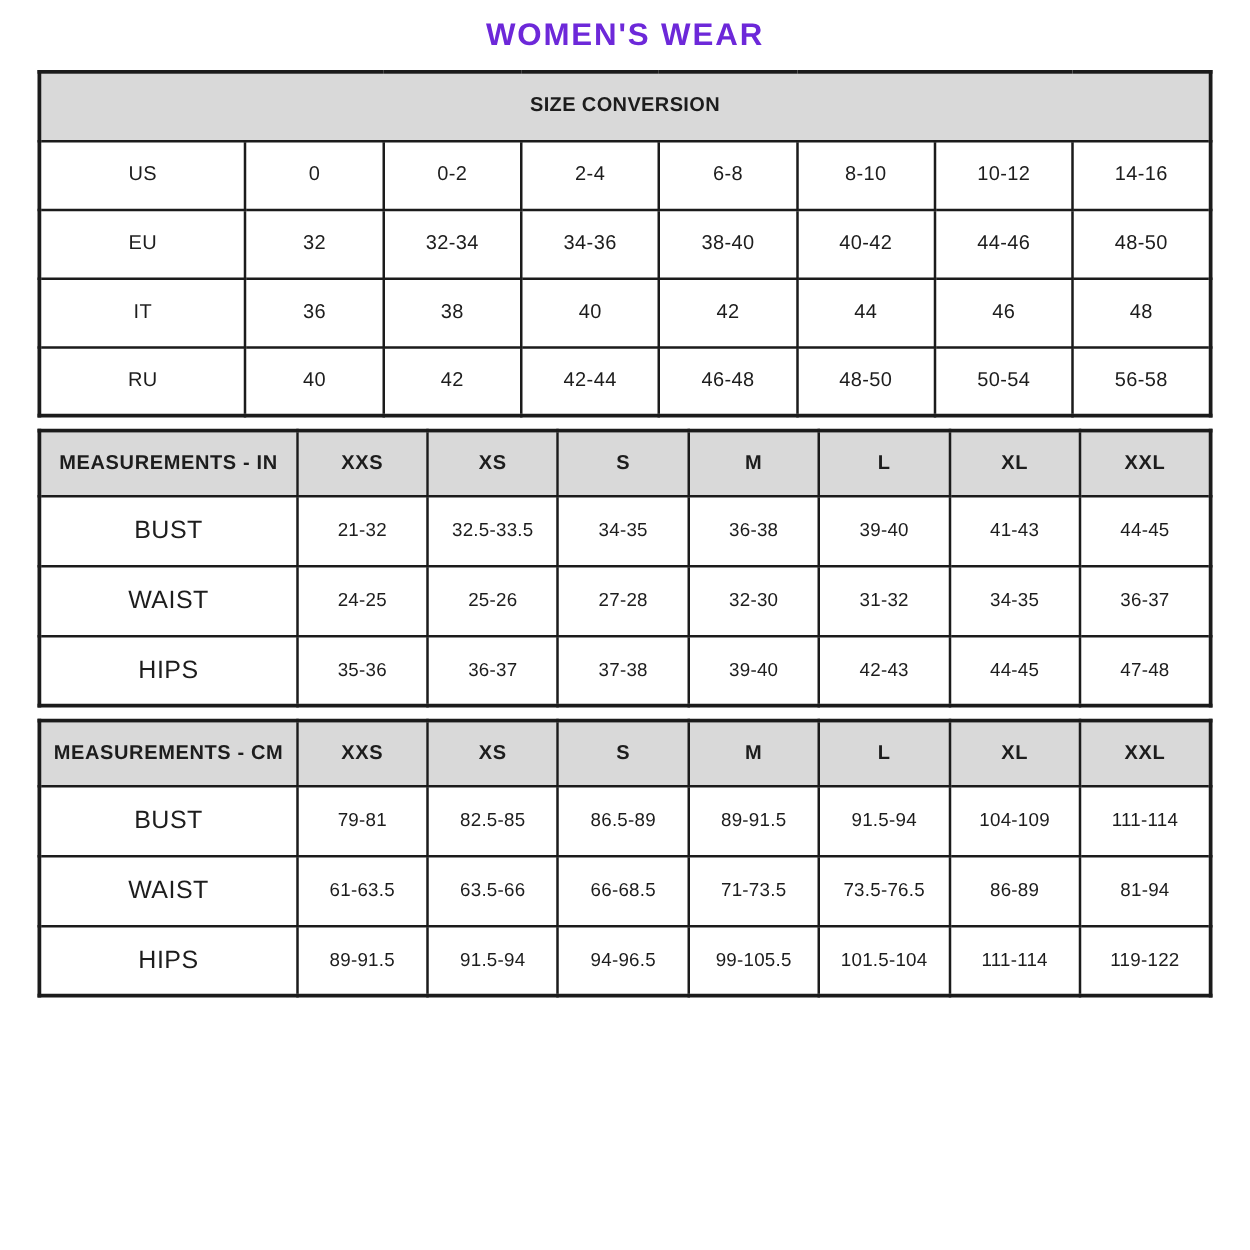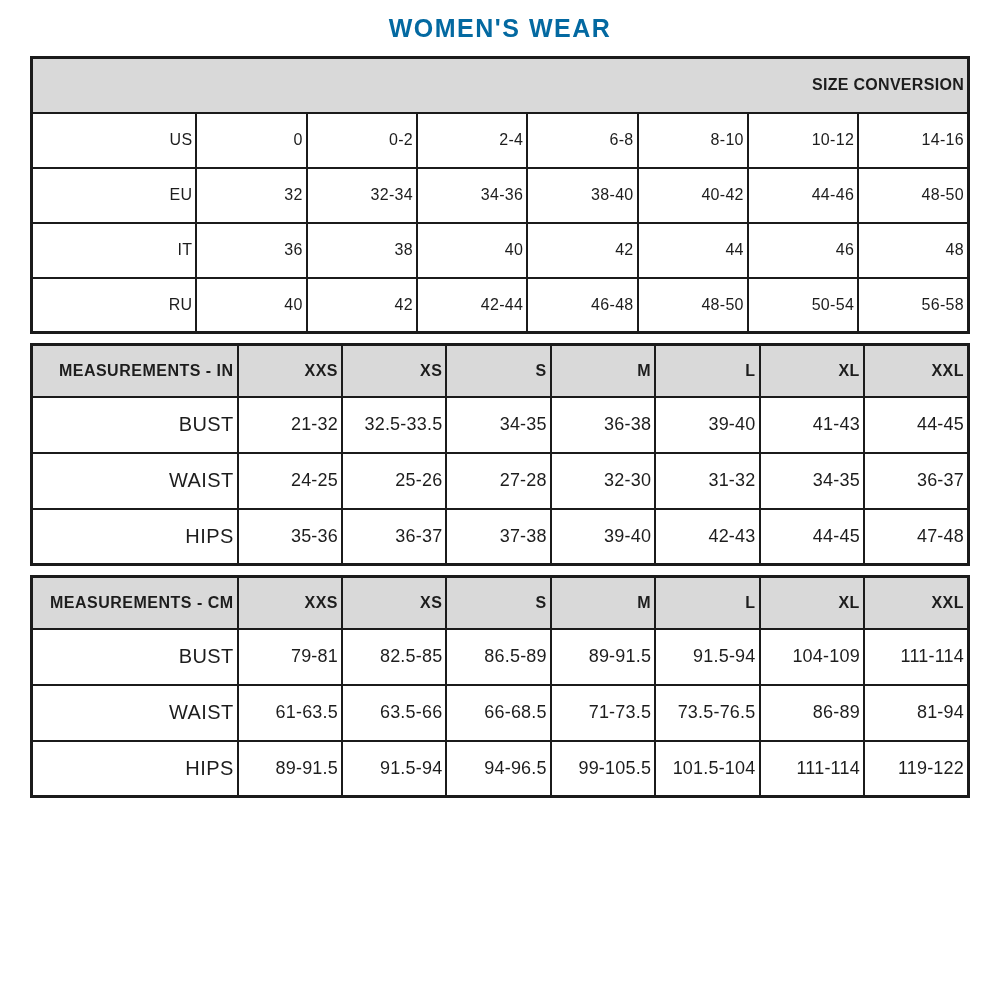--- a/index.html
+++ b/index.html
@@ -9,27 +9,27 @@
     font-family: "Liberation Sans", sans-serif;
     color: #1d1d1d;
   }
   .page { padding: 11px 30px 0 30px; }
   .page-title {
     text-align: center;
     font-size: 25px;
     font-weight: 700;
     letter-spacing: 1.5px;
     margin: 3px 0 13px 0;
-    color: #0369a1;
+    color: #6d28d9;
   }
   table.tbl {
     width: 100%;
     border-collapse: collapse;
     table-layout: fixed;
-    text-align: right;
+    text-align: center;
     border: 3px solid #1b1b1b;
     margin-bottom: 9px;
     empty-cells: show;
   }
   table.tbl td {
     border: 2px solid #1b1b1b;
     padding: 2px 3px;
     vertical-align: middle;
     overflow: hidden;
   }
@@ -47,21 +47,21 @@
   
   table.meas td { height: 56px; }
   table.meas td.head-cell {
     background: #d9d9d9;
     font-weight: 700;
     font-size: 16px;
     letter-spacing: 0.5px;
     height: 52px;
   }
   table.meas td.label-cell { font-size: 20px; letter-spacing: 0.4px; }
-  table.meas td.value-cell { font-size: 18px; letter-spacing: 0.2px; }
+  table.meas td.value-cell { font-size: 15px; letter-spacing: 0.2px; }
 </style>
 </head>
 <body>
 
 <div class="page">
 
   <div class="page-title">WOMEN'S WEAR</div>
 
   <table class="tbl conv">
     <colgroup>

